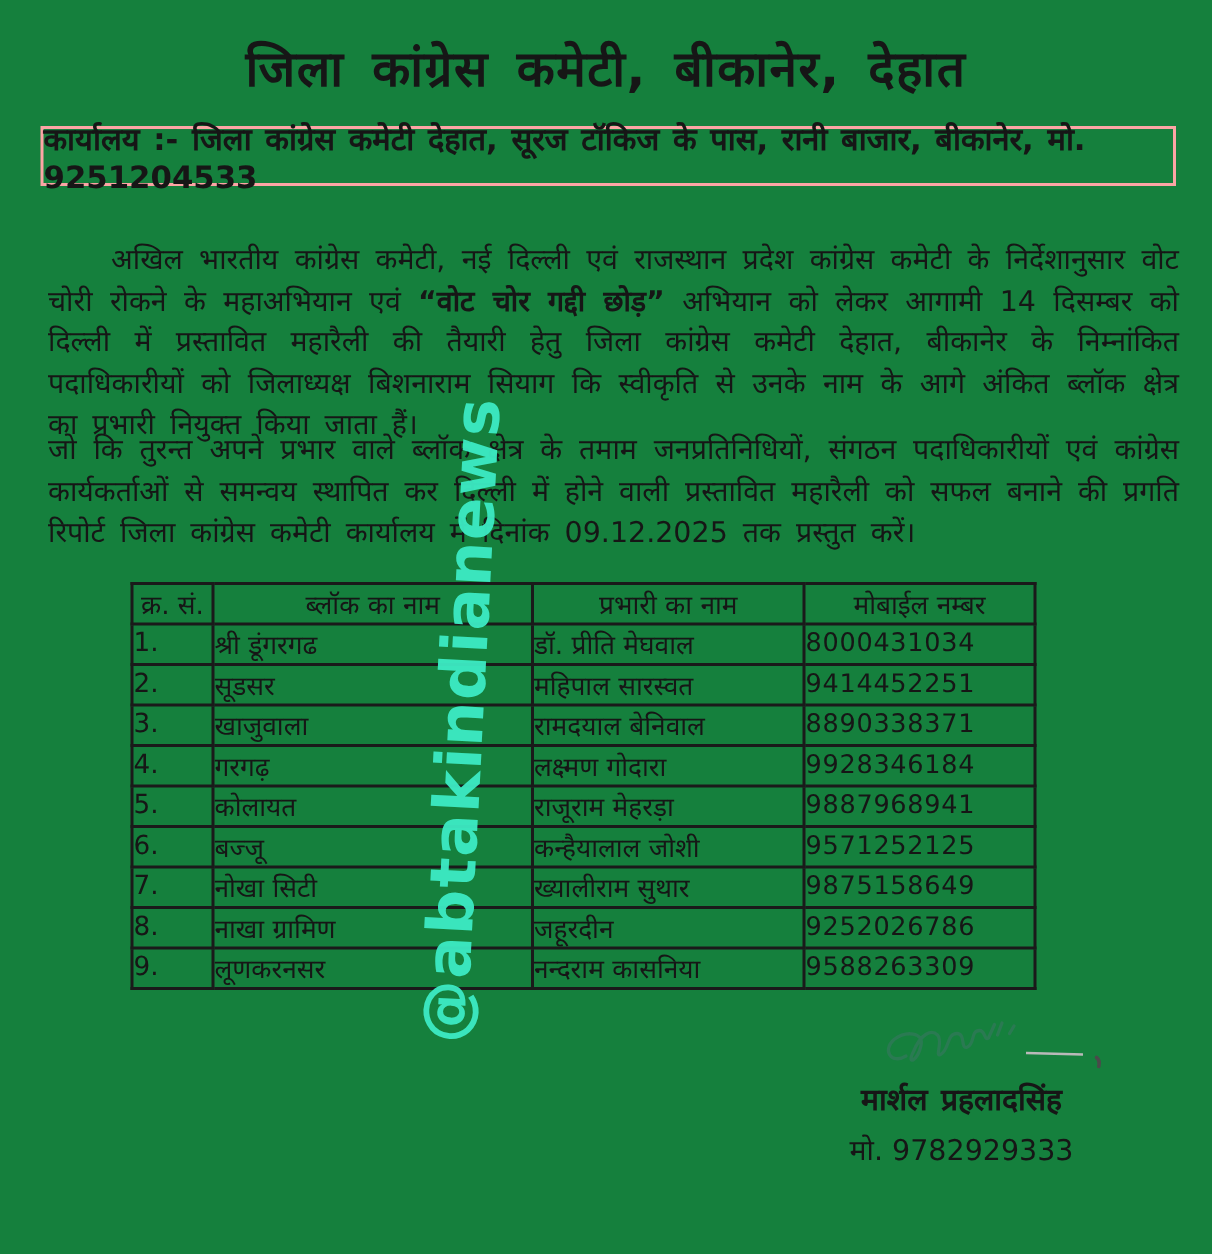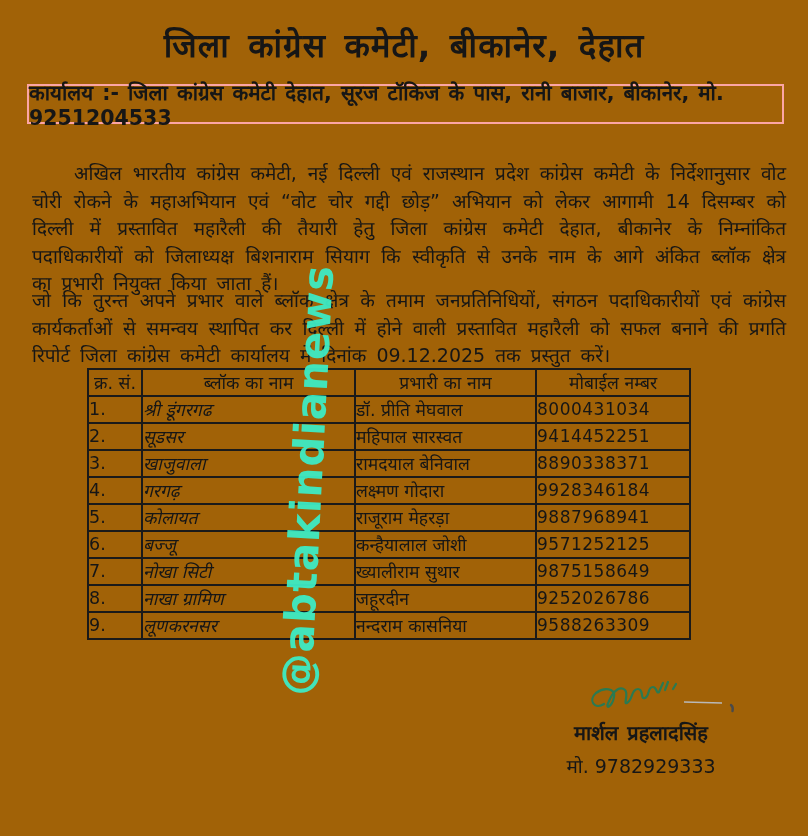--- a/index.html
+++ b/index.html
@@ -1,20 +1,20 @@
 <!DOCTYPE html>
 <html lang="hi"><head>
 <meta charset="utf-8">
 <style>
   html,body{margin:0;padding:0;background:#e8e8e8;}
   .page{
     position:relative;
     width:808px;height:836px;
     margin:0 auto;
-    background:#a16207;
+    background:#15803d;
     font-family:"DejaVu Sans", sans-serif;
     color:#161616;
     overflow:hidden;
   }
   .doc-title{
     position:absolute;top:22px;left:0;width:100%;
     text-align:center;
     font-size:33px;font-weight:600;
     letter-spacing:1px;
     word-spacing:6px;
@@ -27,39 +27,39 @@
     word-spacing:2px;
   }
   .para{
     position:absolute;left:32px;width:754px;
     font-size:19px;line-height:27.5px;
     text-align:justify;
     word-spacing:4px;
   }
   .para1{top:160px;text-indent:42px;}
   .para2{top:287px;}
-  .bold-phrase{font-weight:400;}
+  .bold-phrase{font-weight:700;}
   table.block-table{
-    position:absolute;left:87px;top:368px;
+    position:absolute;left:87px;top:388px;
     border-collapse:collapse;
     table-layout:fixed;
     font-size:17.5px;
   }
   table.block-table th, table.block-table td{
     border:2px solid #1a1a1a;
     padding:0 0 1px 0;
     overflow:hidden;white-space:nowrap;
     font-weight:400;
   }
   table.block-table th{
     height:24px;text-align:center;font-weight:500;
   }
   table.block-table td{height:21.5px;vertical-align:middle;}
   td.c-serial{padding-left:7px;}
-  td.c-block{padding-left:21px;font-style:italic;}
+  td.c-block{padding-left:21px;}
   td.c-incharge{padding-left:12px;}
   td.c-mobile{padding-left:11px;font-size:17px;letter-spacing:0.5px;}
   .watermark{
     position:absolute;
     left:97px;top:450px;
     width:420px;height:60px;
     display:flex;align-items:center;justify-content:center;
     transform:rotate(-87deg);
     transform-origin:center center;
     font-size:42px;font-weight:800;

